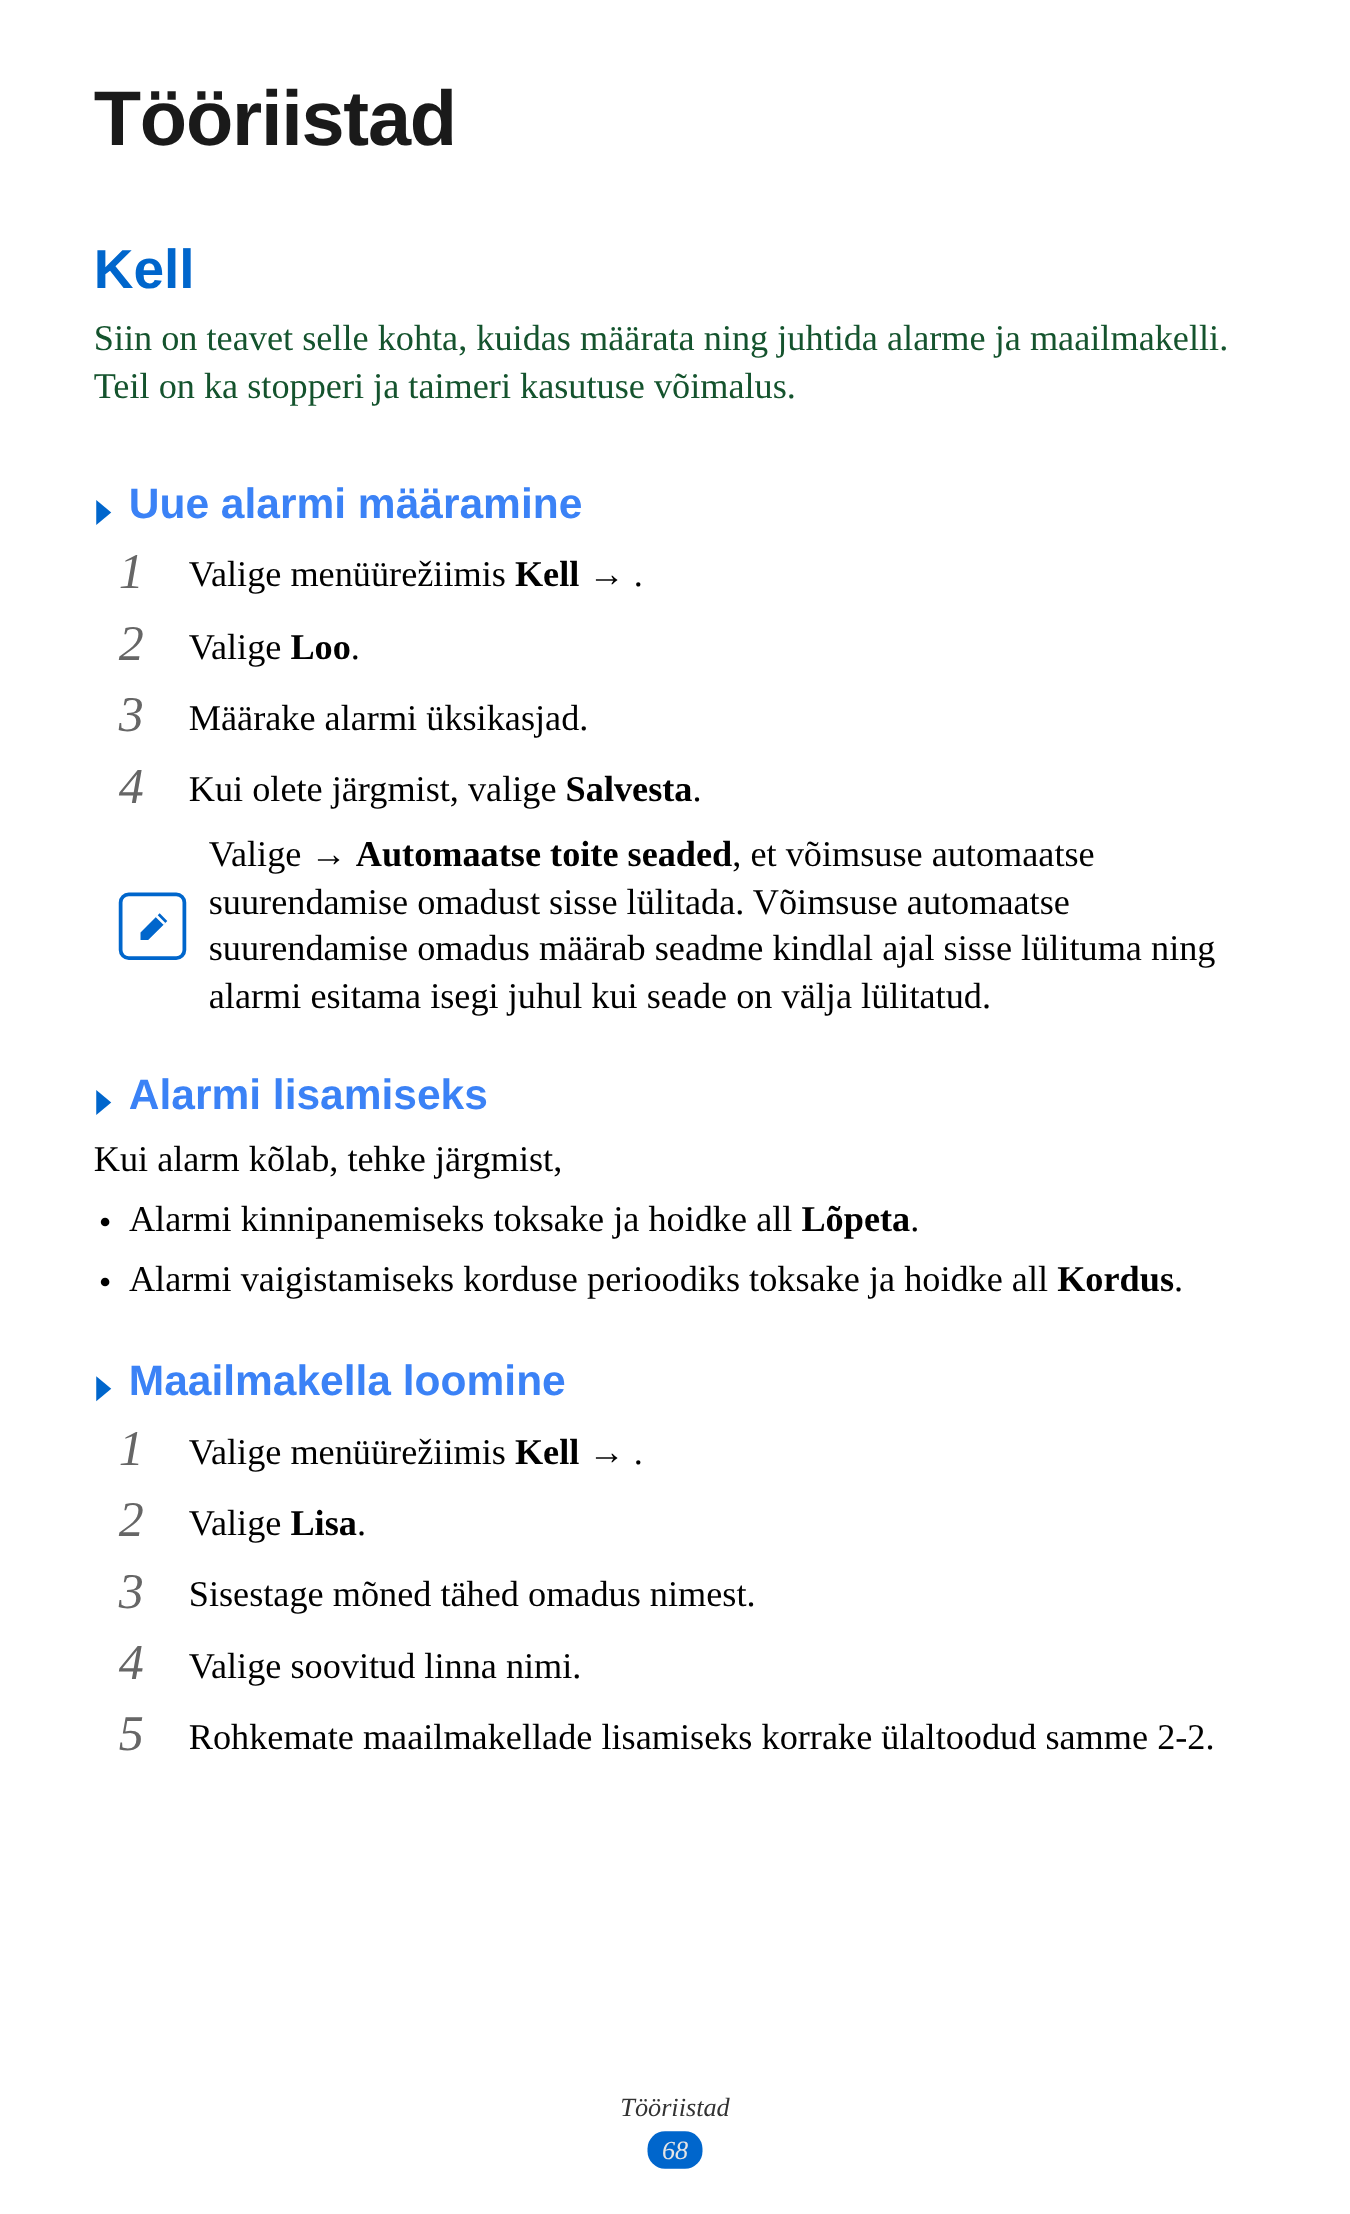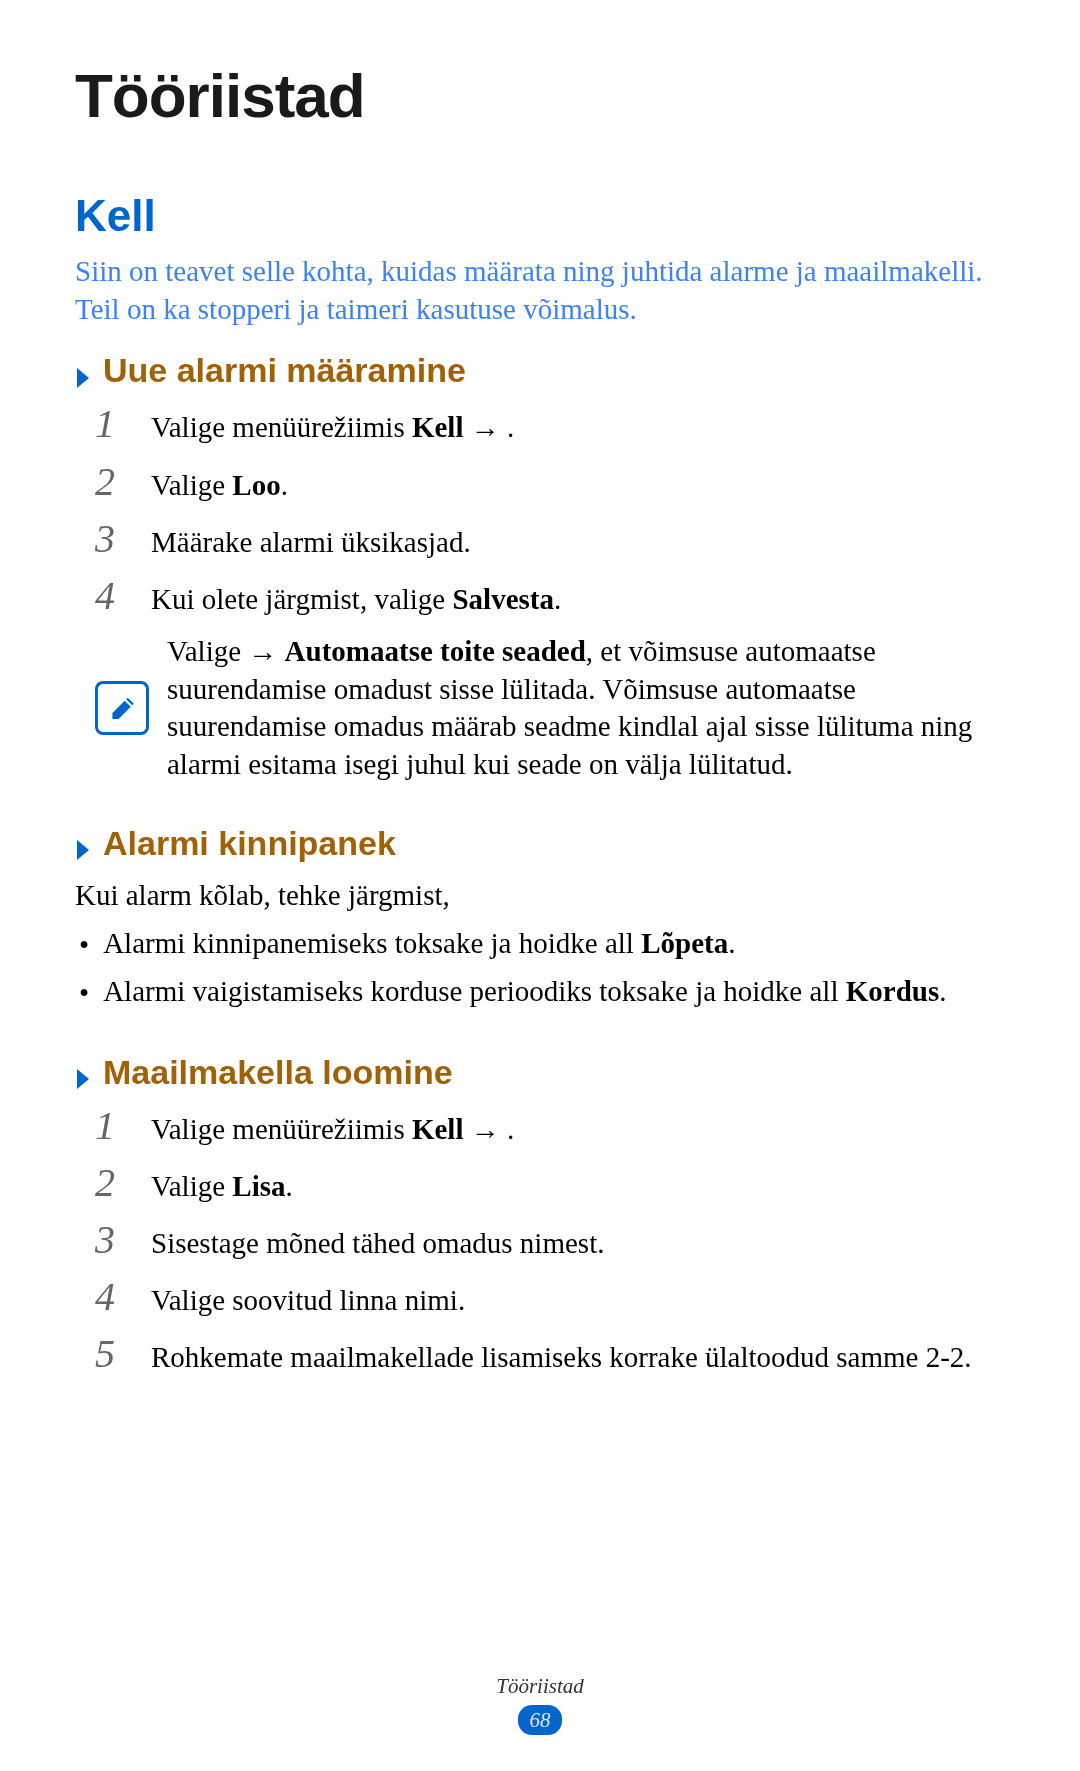--- a/index.html
+++ b/index.html
@@ -33,28 +33,28 @@
       font-size: 44px;
       font-weight: bold;
       color: #0066cc;
       margin-bottom: 12px;
       font-family: Arial, sans-serif;
     }
     
     .intro-text {
       font-size: 29px;
       line-height: 1.3;
-      color: #3b82f6;
-      margin-bottom: 23px;
+      color: #14532d;
+      margin-bottom: 56px;
     }
     
     .subsection-heading {
       font-size: 34px;
       font-weight: bold;
-      color: #a16207;
+      color: #3b82f6;
       margin-bottom: 14px;
       font-family: Arial, sans-serif;
       display: flex;
       align-items: center;
     }
     
     .chevron-icon {
       display: inline-block;
       width: 18px;
       height: 24px;
@@ -239,21 +239,21 @@
     </div>
   </div>
 
   <div class="section-block">
     <h3 class="subsection-heading">
       <span class="chevron-icon">
         <svg viewBox="0 0 18 24" width="18" height="24">
           <path d="M 2 2 L 14 12 L 2 22 Z"></path>
         </svg>
       </span>
-      <span>Alarmi kinnipanek</span>
+      <span>Alarmi lisamiseks</span>
     </h3>
 
     <p class="subsection-intro">Kui alarm kõlab, tehke järgmist,</p>
 
     <ul class="bullet-list">
       <li class="bullet-item">
         <span class="bullet-dot">•</span>
         <span class="bullet-text"><span>Alarmi kinnipanemiseks toksake ja hoidke all </span><span class="bold-inline">Lõpeta</span><span>.</span></span>
       </li>
       <li class="bullet-item">

